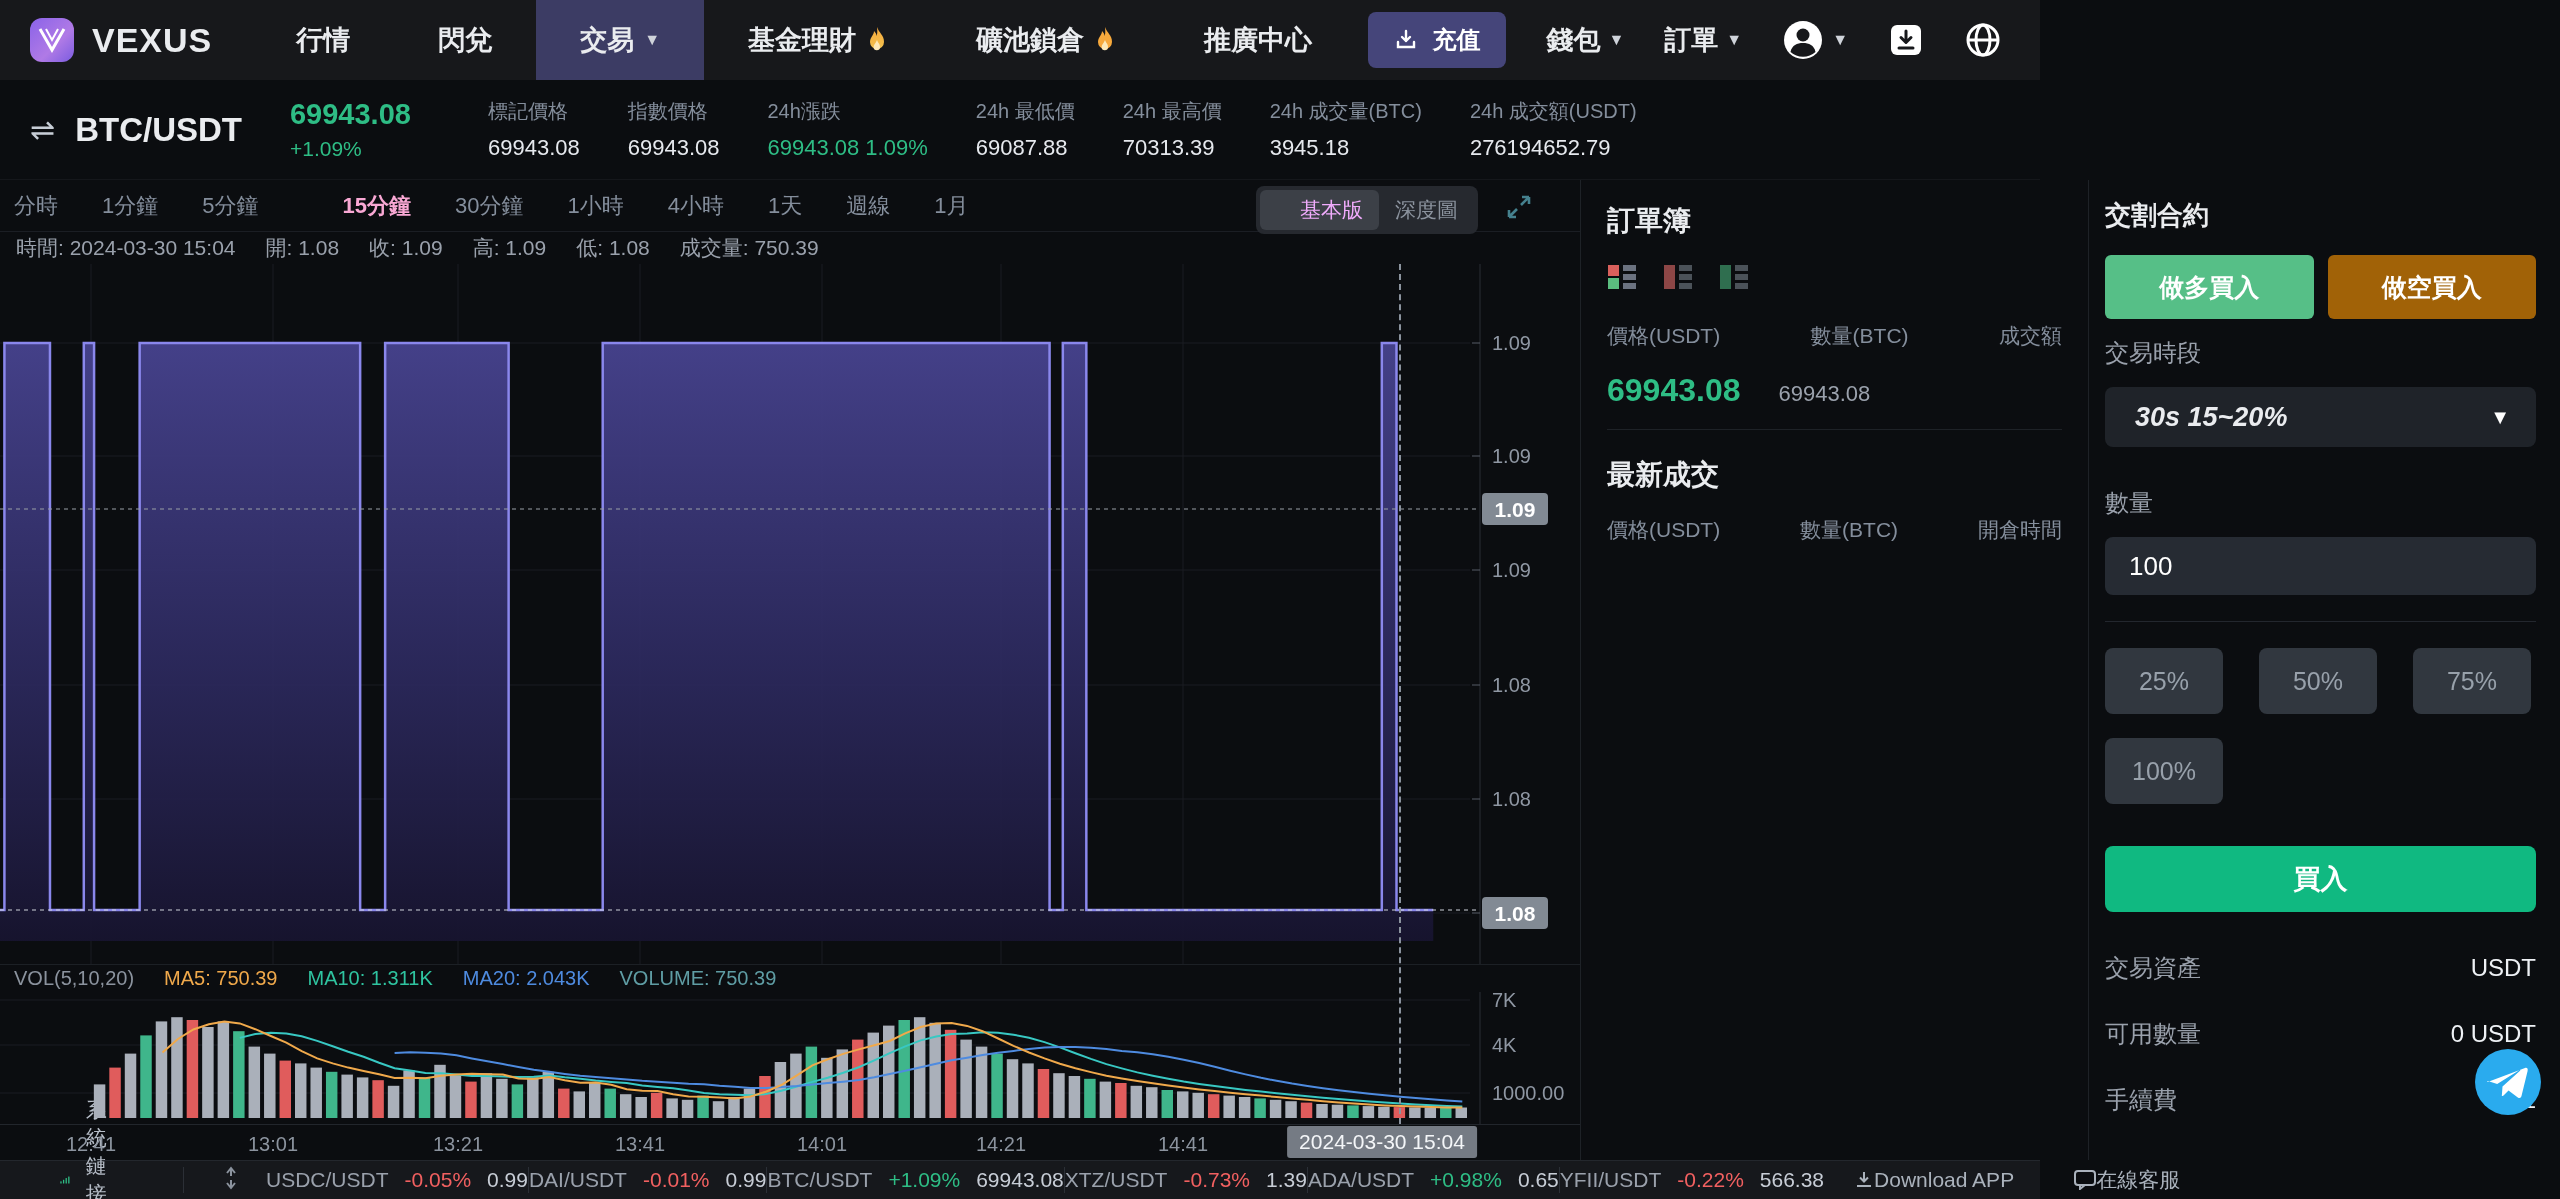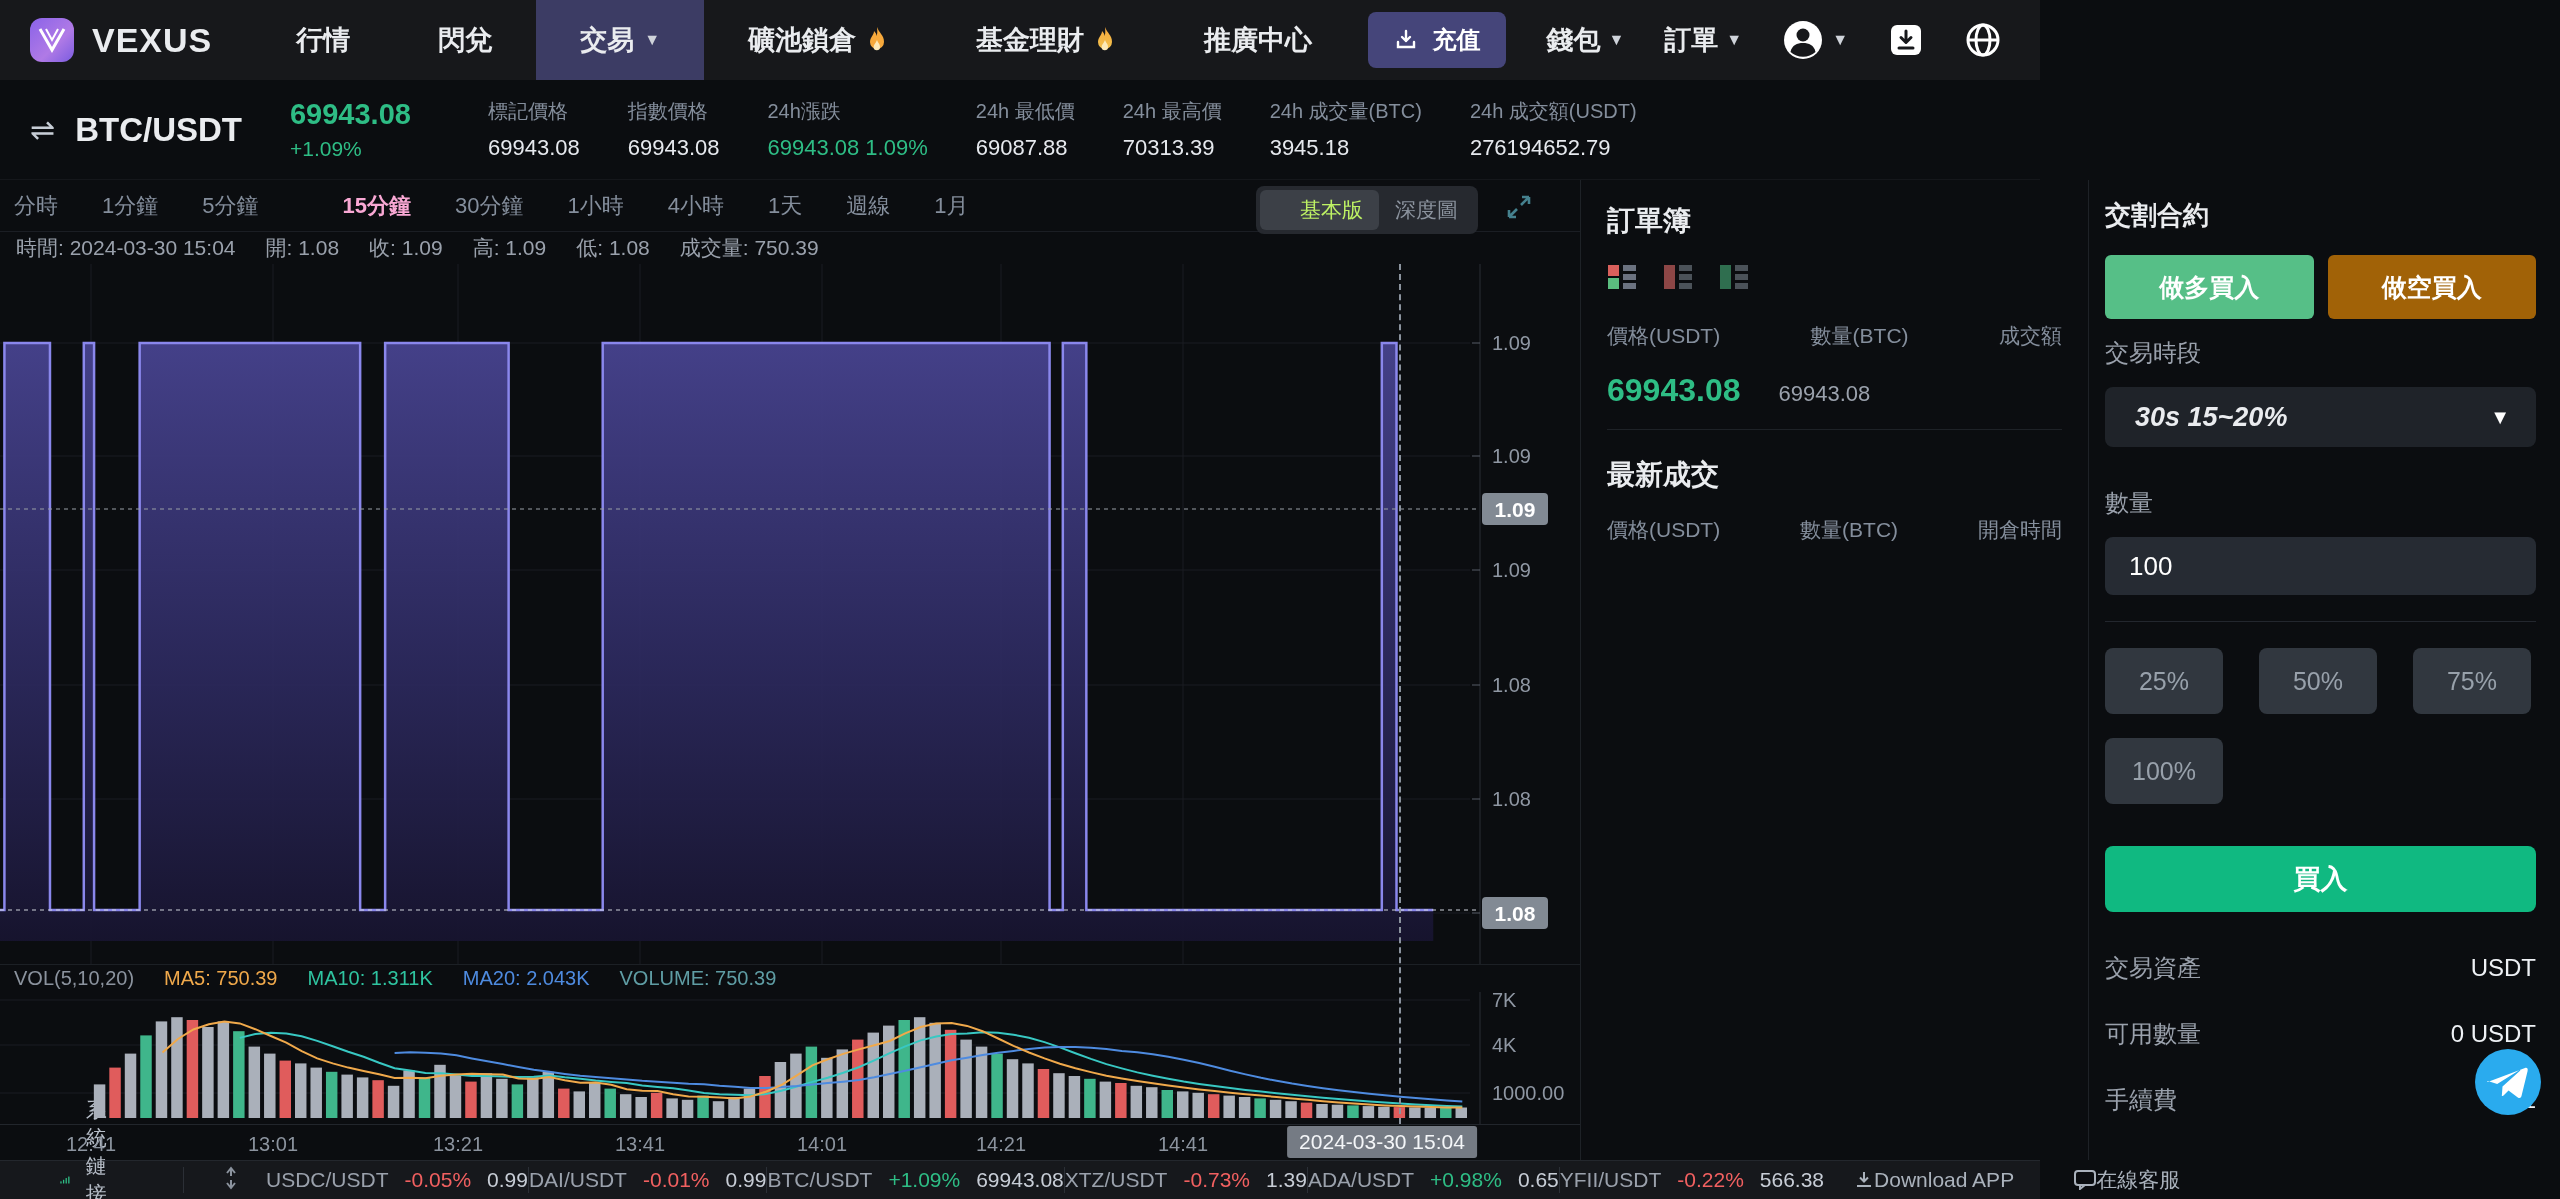--- a/index.html
+++ b/index.html
@@ -40,21 +40,21 @@
   .chart-col { width:1580px; flex:none; display:flex; flex-direction:column; position:relative; }
   .ob-col { width:508px; flex:none; border-left:1px solid #1e2227; padding:22px 26px 0 26px; }
   .trade-col { width:472px; flex:none; border-left:1px solid #1e2227; padding:18px 24px 0 16px; position:relative; overflow:hidden; }
 
   
   .tf-bar { height:52px; display:flex; align-items:center; padding:0 14px; gap:44px; border-bottom:1px solid #1b1e24; position:relative; flex:none; }
   .tf { color:#848e9c; font-size:22px; cursor:pointer; white-space:nowrap; }
   .tf.active { color:#f9a8d4; font-weight:bold;margin-left:40px; }
   .tab-group { position:absolute; right:102px; top:6px; background:#26292f; border-radius:8px; display:flex; padding:4px; }
   .chart-tab { font-size:21px; color:#8b939e; padding:6px 16px; border-radius:6px; cursor:pointer; white-space:nowrap; }
-  .chart-tab.active { background:#3c4047; color:#bef264;padding-left:40px; }
+  .chart-tab.active { background:#3c4047; color:#f0abfc;padding-left:40px; }
   .expand-ic { position:absolute; right:48px; top:14px; cursor:pointer; }
   .ohlc-bar { height:32px; display:flex; align-items:center; padding:0 16px; gap:30px; flex:none; }
   .ohlc-item { color:#9aa1ac; font-size:21px; white-space:nowrap; }
 
   .chart-main { height:700px; position:relative; flex:none; }
   .vol-legend { height:28px; display:flex; align-items:center; gap:30px; padding:0 14px; border-top:1px solid #1c2025; flex:none; }
   .vl-item { font-size:20px; white-space:nowrap; }
   .chart-vol { height:132px; position:relative; flex:none; }
   .time-axis { height:36px; border-top:1px solid #22262c; position:relative; flex:none; }
   .t-label { position:absolute; top:8px; transform:translateX(-50%); color:#8b939e; font-size:20px; }
@@ -122,36 +122,36 @@
           <span>行情</span>
         </div>
       <div class="nav-item">
           <span>閃兌</span>
         </div>
       <div class="nav-item active">
           <span>交易</span>
           <span class="caret">▼</span>
         </div>
       <div class="nav-item">
-          <span>礦池鎖倉</span>
-        <svg width="22" height="28" viewBox="0 0 22 28">
-            <path d="M11 1 C13 7 18 9 18 16 A7 7 0 0 1 4 16 C4 11 8 9 8 5 C9.5 6.5 10.5 8 10.5 10 C12 7 11 3 11 1 Z" fill="#f7a93c"></path>
-            <path d="M11 14 C12 17 14 18 14 21 A3.2 3.2 0 0 1 7.6 21 C7.6 18.5 10 17 11 14 Z" fill="#fde9b8"></path>
-          </svg>
-      </div>
-      <div class="nav-item">
           <span>基金理財</span>
         <svg width="22" height="28" viewBox="0 0 22 28">
             <defs>
               <linearGradient id="fg" x1="0" y1="0" x2="0" y2="1">
                 <stop offset="0" stop-color="#f7a93c"></stop>
                 <stop offset="1" stop-color="#f2c14e"></stop>
               </linearGradient>
             </defs>
             <path d="M11 1 C13 7 18 9 18 16 A7 7 0 0 1 4 16 C4 11 8 9 8 5 C9.5 6.5 10.5 8 10.5 10 C12 7 11 3 11 1 Z" fill="url(#fg)"></path>
+            <path d="M11 14 C12 17 14 18 14 21 A3.2 3.2 0 0 1 7.6 21 C7.6 18.5 10 17 11 14 Z" fill="#fde9b8"></path>
+          </svg>
+      </div>
+      <div class="nav-item">
+          <span>礦池鎖倉</span>
+        <svg width="22" height="28" viewBox="0 0 22 28">
+            <path d="M11 1 C13 7 18 9 18 16 A7 7 0 0 1 4 16 C4 11 8 9 8 5 C9.5 6.5 10.5 8 10.5 10 C12 7 11 3 11 1 Z" fill="#f7a93c"></path>
             <path d="M11 14 C12 17 14 18 14 21 A3.2 3.2 0 0 1 7.6 21 C7.6 18.5 10 17 11 14 Z" fill="#fde9b8"></path>
           </svg>
       </div>
       <div class="nav-item">
           <span>推廣中心</span>
         </div>
     </div>
     <div class="nav-right">
       <button class="btn-deposit">
         <svg width="24" height="24" viewBox="0 0 24 24">

